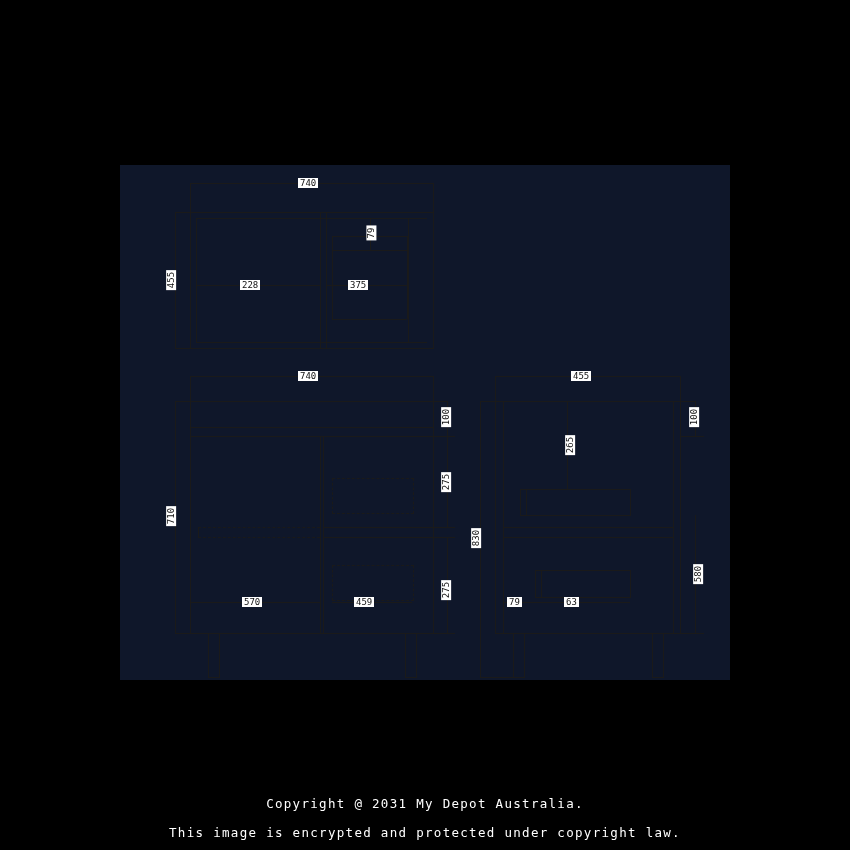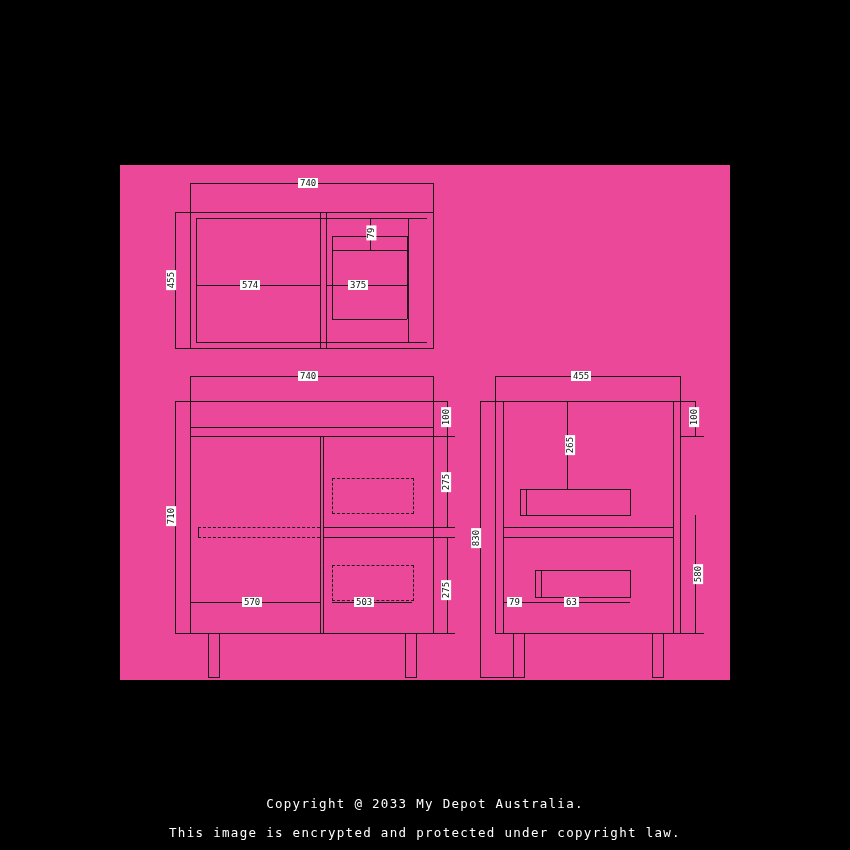--- a/index.html
+++ b/index.html
@@ -13,21 +13,21 @@
     position: relative;
     font-family: "DejaVu Sans Mono", monospace;
     overflow: hidden;
   }
   #sheet {
     position: absolute;
     left: 120px;
     top: 165px;
     width: 610px;
     height: 515px;
-    background: #ec4899;
+    background: #0f172a;
   }
   .ln {
     position: absolute;
     background: #1a1a1a;
   }
   .h { height: 1px; }
   .v { width: 1px; }
   .dim-txt {
     position: absolute;
     font-size: 9px;
@@ -94,21 +94,21 @@
     <div class="ln v" style="left:70px; top:18px; height:29px;"></div>
     <div class="ln v" style="left:313px; top:18px; height:29px;"></div>
     <div class="dim-txt" style="left:178px; top:13px;">740</div>
 
     <div class="ln v" style="left:55px; top:47px; height:137px;"></div>
     <div class="ln h" style="left:55px; top:47px; width:15px;"></div>
     <div class="ln h" style="left:55px; top:183px; width:15px;"></div>
     <div class="dim-txt vert" style="left:41px; top:110px;">455</div>
 
     <div class="ln h" style="left:76px; top:120px; width:124px;"></div>
-    <div class="dim-txt" style="left:120px; top:115px;">574</div>
+    <div class="dim-txt" style="left:120px; top:115px;">228</div>
 
     <div class="ln h" style="left:206px; top:120px; width:82px;"></div>
     <div class="dim-txt" style="left:228px; top:115px;">375</div>
 
     <div class="ln v" style="left:250px; top:53px; height:32px;"></div>
     <div class="dim-txt vert" style="left:244px; top:63px;">79</div>
   </div>
 
   <div>
 
@@ -161,21 +161,21 @@
 
     <div class="ln v" style="left:327px; top:372px; height:96px;"></div>
     <div class="ln h" style="left:313px; top:372px; width:22px;"></div>
     <div class="ln h" style="left:313px; top:468px; width:22px;"></div>
     <div class="dim-txt vert" style="left:316px; top:420px;">275</div>
 
     <div class="ln h" style="left:70px; top:437px; width:130px;"></div>
     <div class="dim-txt" style="left:122px; top:432px;">570</div>
 
     <div class="ln h" style="left:212px; top:437px; width:80px;"></div>
-    <div class="dim-txt" style="left:234px; top:432px;">503</div>
+    <div class="dim-txt" style="left:234px; top:432px;">459</div>
   </div>
 
   <div>
 
     <div class="ln h" style="left:375px; top:236px; width:185px;"></div>
     <div class="ln h" style="left:375px; top:468px; width:185px;"></div>
     <div class="ln v" style="left:375px; top:236px; height:232px;"></div>
     <div class="ln v" style="left:560px; top:236px; height:232px;"></div>
 
     <div class="ln h" style="left:383px; top:236px; width:170px;"></div>
@@ -228,14 +228,14 @@
 
     <div class="ln h" style="left:383px; top:437px; width:38px;"></div>
     <div class="dim-txt" style="left:387px; top:432px;">79</div>
 
     <div class="ln h" style="left:421px; top:437px; width:89px;"></div>
     <div class="dim-txt" style="left:444px; top:432px;">63</div>
   </div>
 
 </div>
 
-<div class="footer" id="footer1">Copyright @ 2033 My Depot Australia.</div>
+<div class="footer" id="footer1">Copyright @ 2031 My Depot Australia.</div>
 <div class="footer" id="footer2">This image is encrypted and protected under copyright law.</div>
 
 </body></html>

